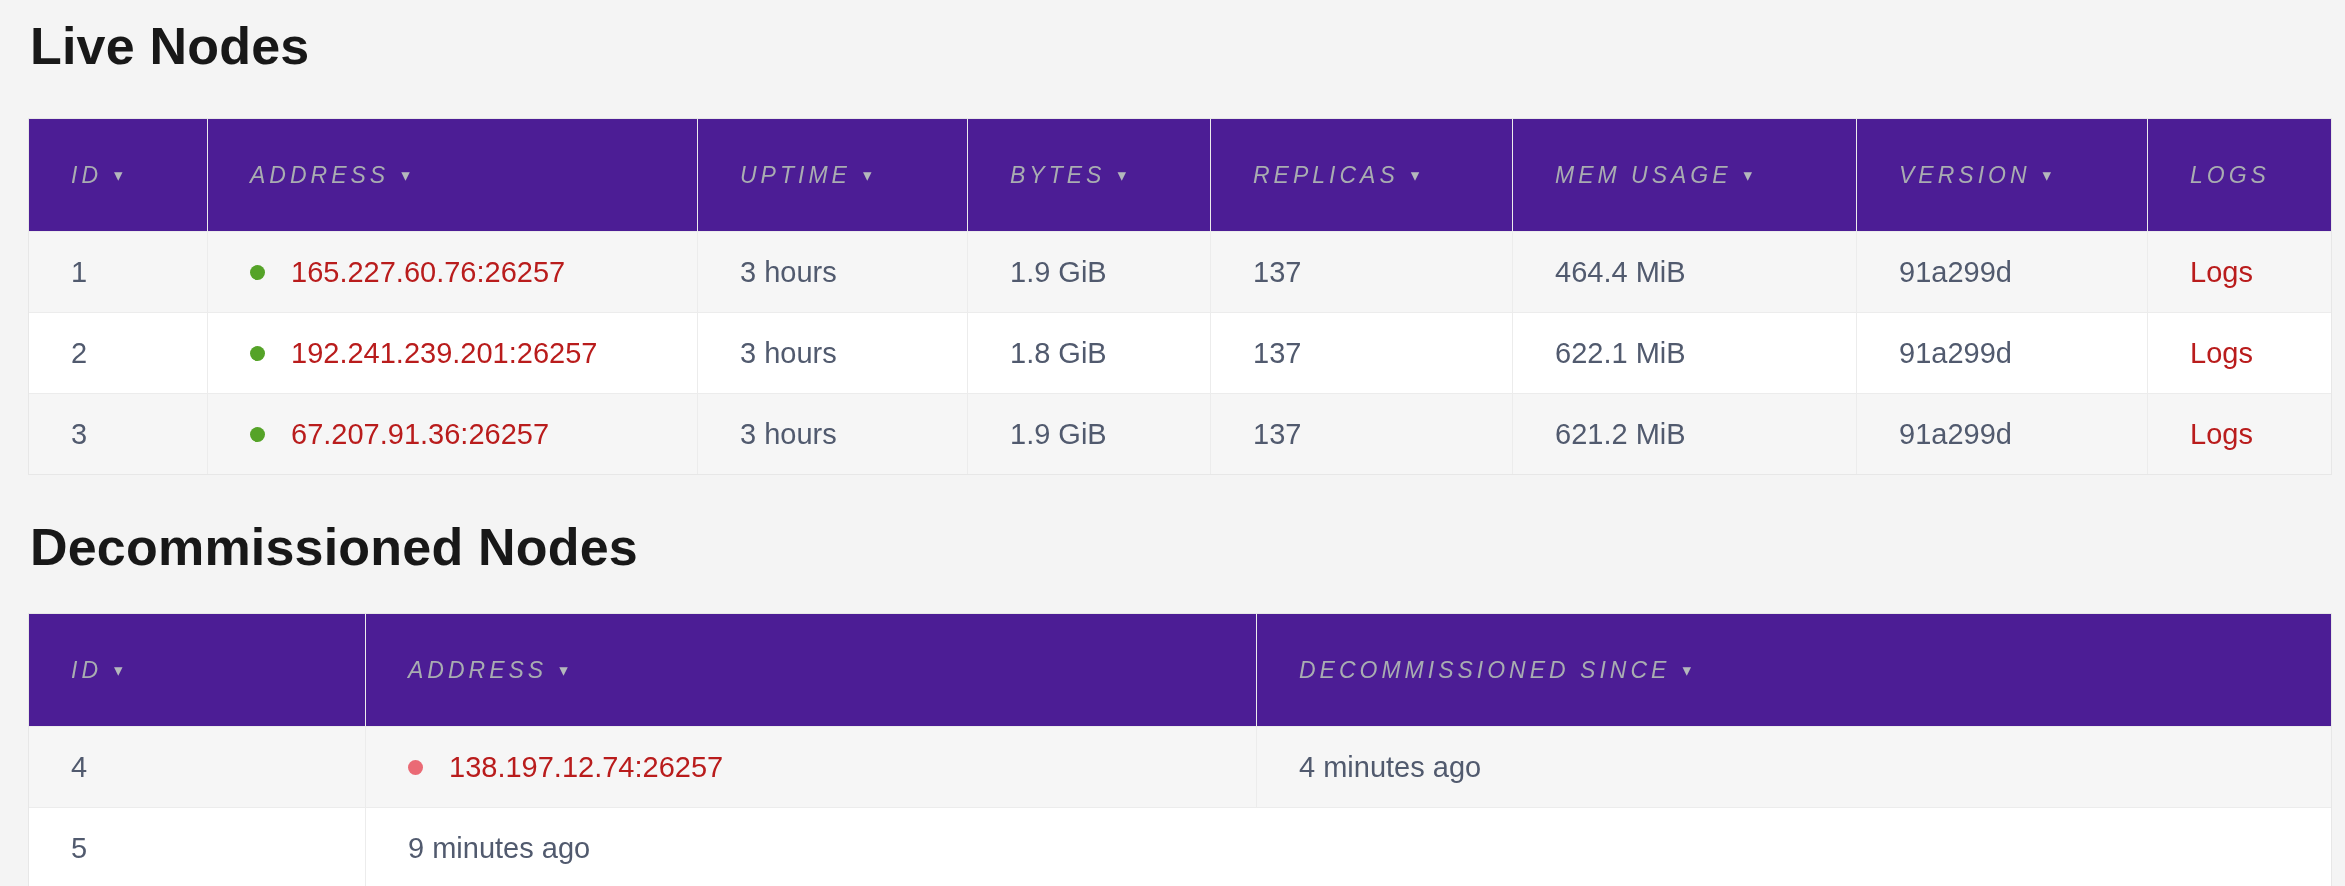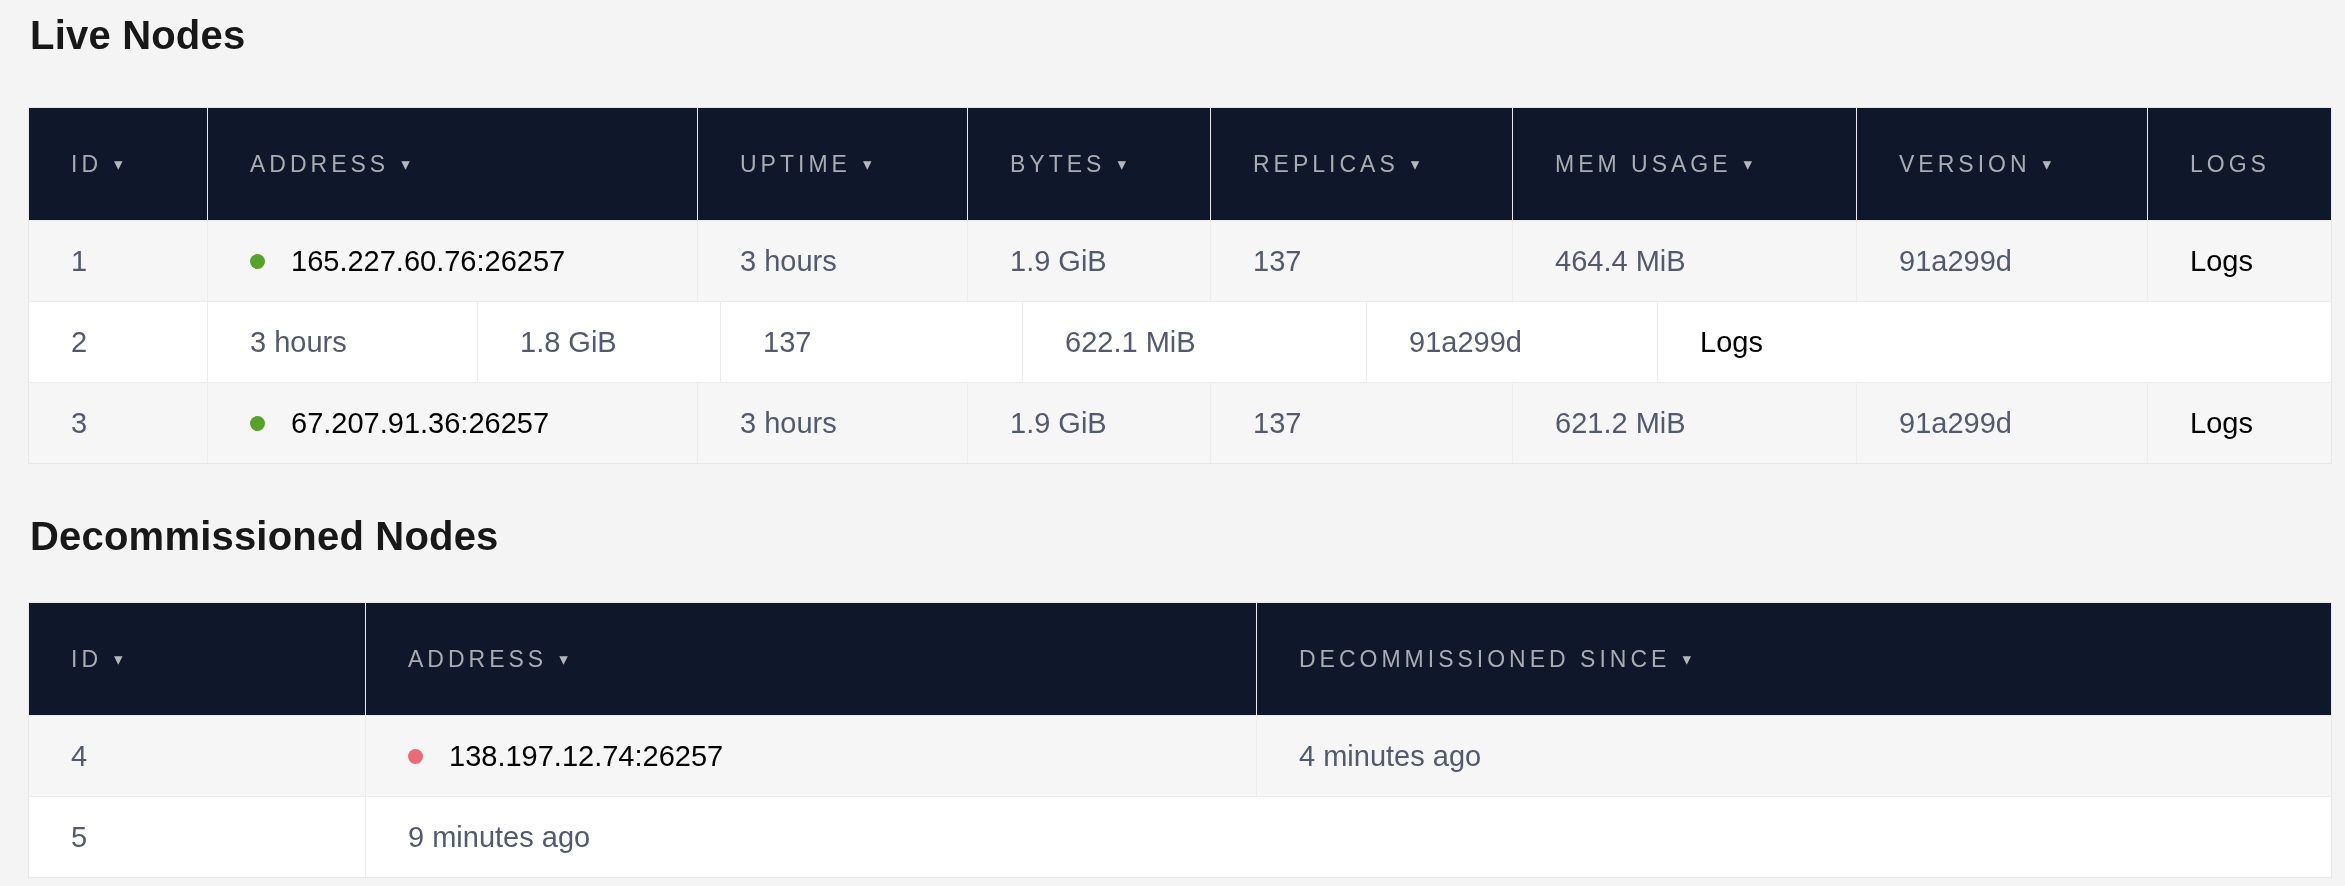--- a/index.html
+++ b/index.html
@@ -7,40 +7,40 @@
     padding: 0;
     width: 2345px;
     height: 886px;
     background: #f4f4f4;
     font-family: "Liberation Sans", "DejaVu Sans", sans-serif;
     overflow: hidden;
   }
   .page { padding-top: 8px; }
 
   .section-title {
-    margin: 5px 0 0 30px;
-    font-size: 40px;
+    margin: 16px 0 0 30px;
+    font-size: 52px;
     line-height: 44px;
     font-weight: 700;
     color: #181818;
     letter-spacing: 0.2px;
   }
   .title-gap { margin-top: 50px; }
 
   .tbl {
     box-sizing: border-box;
     width: 2304px;
     margin-left: 28px;
     background: #ffffff;
     border: 1px solid #e7e7e7;
   }
   .tbl-live { margin-top: 50px; }
   .tbl-decom { margin-top: 44px; }
 
-  .thead { display: flex; height: 112px; background: #0f172a; }
+  .thead { display: flex; height: 112px; background: #4c1d95; font-style: italic; }
   .th {
     box-sizing: border-box;
     display: flex;
     align-items: center;
     padding-left: 42px;
     border-right: 1px solid #ececec;
     color: #a9adb1;
     font-size: 23px;
     font-weight: 400;
     letter-spacing: 4px;
@@ -85,21 +85,21 @@
 
   .dot {
     width: 15px; height: 15px;
     border-radius: 50%;
     margin-right: 26px;
     flex: 0 0 auto;
   }
   .dot-live  { background: #55a328; }
   .dot-decom { background: #ea6a75; }
 
-  .link { color: #000000; text-decoration: none; cursor: pointer; }
+  .link { color: #b91c1c; text-decoration: none; cursor: pointer; }
 </style>
 </head>
 <body>
 
 <div class="page">
 
   <h1 class="section-title">Live Nodes</h1>
 
   <div class="tbl tbl-live">
     <div class="thead">
@@ -148,20 +148,24 @@
         <div class="td c4">137</div>
         <div class="td c5">464.4 MiB</div>
         <div class="td c6">91a299d</div>
         <div class="td c7 last">
           <a class="link">Logs</a>
         </div>
       </div>
 
       <div class="tr">
         <div class="td c0">2</div>
+        <div class="td c1">
+          <span class="dot dot-live"></span>
+          <a class="link">192.241.239.201:26257</a>
+        </div>
         <div class="td c2">3 hours</div>
         <div class="td c3">1.8 GiB</div>
         <div class="td c4">137</div>
         <div class="td c5">622.1 MiB</div>
         <div class="td c6">91a299d</div>
         <div class="td c7 last">
           <a class="link">Logs</a>
         </div>
       </div>
 

